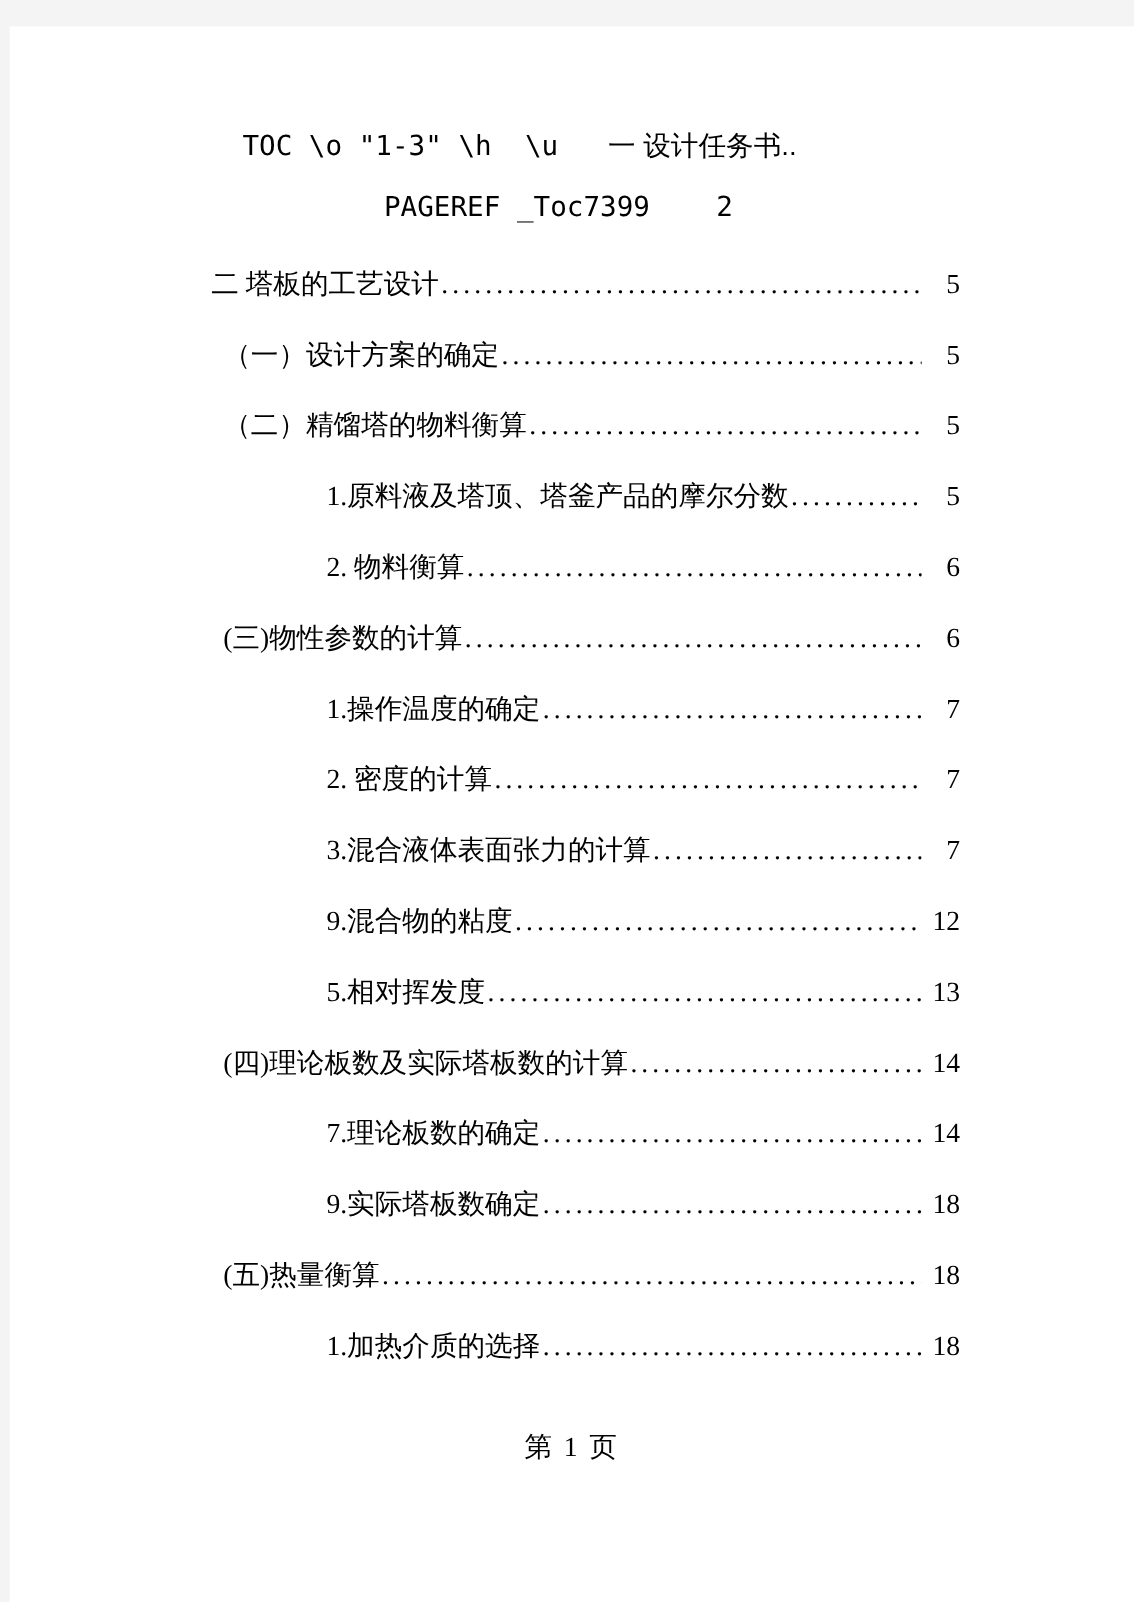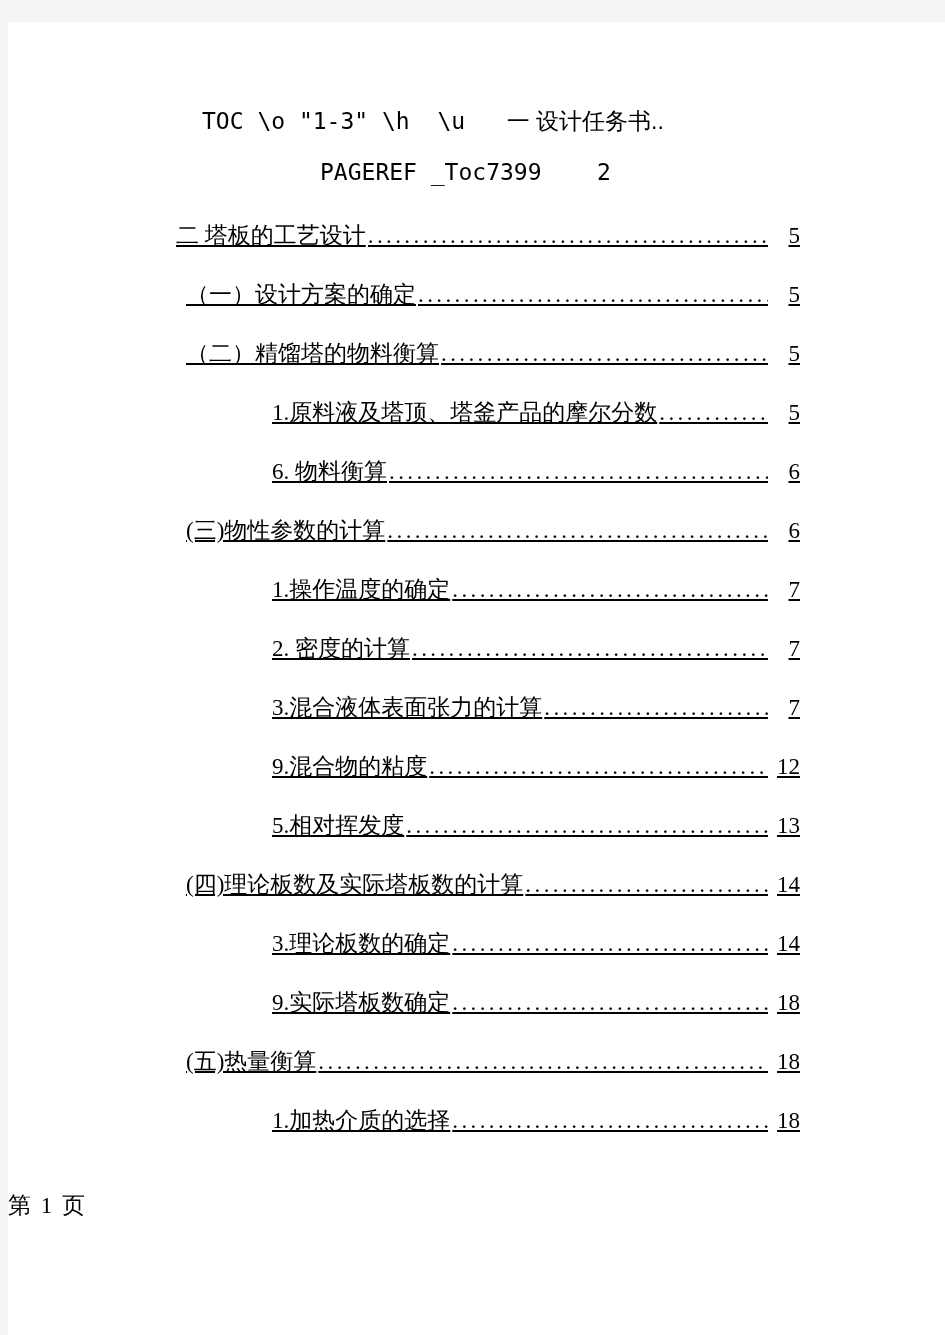--- a/index.html
+++ b/index.html
@@ -55,21 +55,20 @@
     margin-top: 28px;
   }
 
   
   .toc-row {
     display: flex;
     align-items: flex-start;
     font-size: 23px;
     color: #000000;
     line-height: 1.0;
-    text-decoration: underline;
   }
   .toc-lvl1 { margin-left: 6px;  margin-bottom: 36px; }
   .toc-lvl2 { margin-left: 16px; margin-bottom: 36px; }
   .toc-lvl3 { margin-left: 102px; margin-bottom: 36px; }
 
   .toc-label {
     white-space: pre;
     flex: 0 0 auto;
   }
   .toc-leader {
@@ -89,20 +88,21 @@
     min-width: 26px;
     padding-left: 4px;
   }
 
   
   .footer {
     position: absolute;
     left: 0;
     top: 1168px;
     width: 937px;
+    text-align: center;
     font-size: 23px;
     color: #000000;
     letter-spacing: 2px;
   }
 </style>
 </head>
 <body>
 
 <div class="page">
 
@@ -130,21 +130,21 @@
       <span class="toc-page">5</span>
     </div>
 
     <div class="toc-row toc-lvl3">
       <span class="toc-label">1.原料液及塔顶、塔釜产品的摩尔分数</span>
       <span class="toc-leader"></span>
       <span class="toc-page">5</span>
     </div>
 
     <div class="toc-row toc-lvl3">
-      <span class="toc-label">6. 物料衡算</span>
+      <span class="toc-label">2. 物料衡算</span>
       <span class="toc-leader"></span>
       <span class="toc-page">6</span>
     </div>
 
     <div class="toc-row toc-lvl2">
       <span class="toc-label">(三)物性参数的计算</span>
       <span class="toc-leader"></span>
       <span class="toc-page">6</span>
     </div>
 
@@ -178,21 +178,21 @@
       <span class="toc-page">13</span>
     </div>
 
     <div class="toc-row toc-lvl2">
       <span class="toc-label">(四)理论板数及实际塔板数的计算</span>
       <span class="toc-leader"></span>
       <span class="toc-page">14</span>
     </div>
 
     <div class="toc-row toc-lvl3">
-      <span class="toc-label">3.理论板数的确定</span>
+      <span class="toc-label">7.理论板数的确定</span>
       <span class="toc-leader"></span>
       <span class="toc-page">14</span>
     </div>
 
     <div class="toc-row toc-lvl3">
       <span class="toc-label">9.实际塔板数确定</span>
       <span class="toc-leader"></span>
       <span class="toc-page">18</span>
     </div>
 

